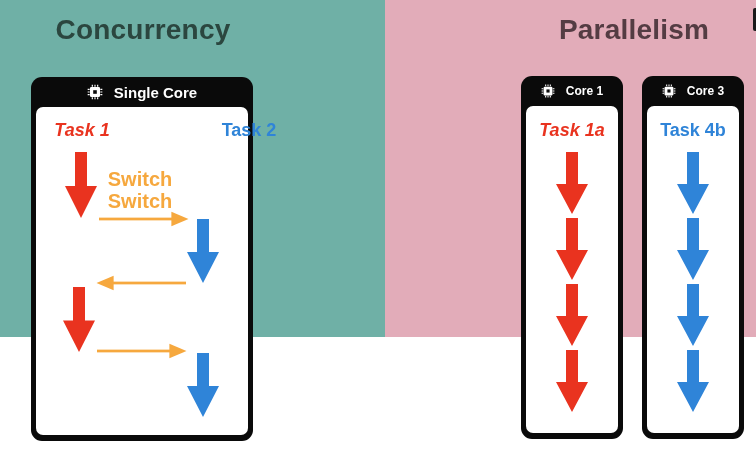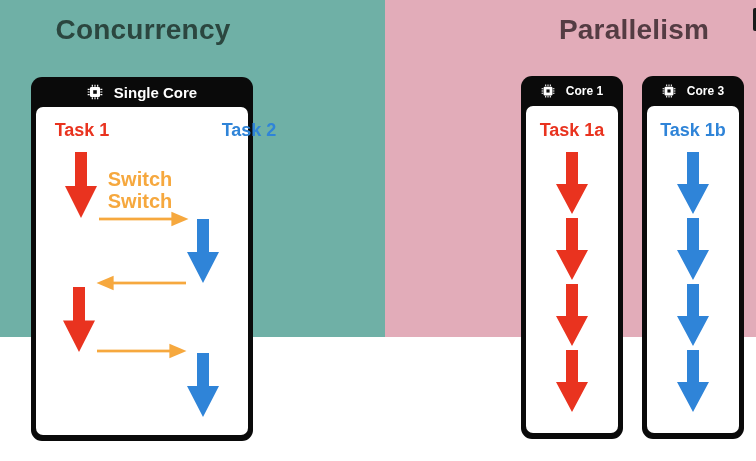--- a/index.html
+++ b/index.html
@@ -42,21 +42,21 @@
   .single-core-card { left: 31px; top: 77px; width: 222px; height: 364px; }
   .core-card { top: 76px; width: 102px; height: 363px; }
   .core-1 { left: 521px; }
   .core-2 { left: 642px; }
   .core-card .device-header .hdr-label { font-size: 12px; }
 
   .task-label {
     position: absolute; font-weight: 700; font-size: 18px;
     text-align: center; line-height: 1;
   }
-  .red-text  { color: var(--red,  #E9331F); }
+  .red-text  { color: var(--red,  #E9331F); font-style: italic; }
   .blue-text { color: var(--blue, #2F84D8); }
 
   .lbl-task1 { left: 15px;  top: 14px; width: 62px; }
   .lbl-task2 { left: 137px; top: 14px; width: 62px; margin-left: 45px; }
   .core-card .task-label { left: 0; right: 0; top: 15px; }
 
   .switch-label {
     position: absolute; left: 62px; top: 62px; width: 84px;
     color: var(--orange, #F6A83E); font-weight: 700; font-size: 20px;
     text-align: center; line-height: 1.08;
@@ -216,21 +216,21 @@
       <span>
         <svg class="chip-icon" width="14" height="14" viewBox="0 0 24 24">
           <path stroke="currentColor" stroke-width="1.8" fill="none" d="M8 1v3 M12 1v3 M16 1v3 M8 20v3 M12 20v3 M16 20v3 M1 8h3 M1 12h3 M1 16h3 M20 8h3 M20 12h3 M20 16h3"></path>
           <rect x="4.5" y="4.5" width="15" height="15" rx="2" fill="currentColor"></rect>
           <rect x="9.3" y="9.3" width="5.4" height="5.4" fill="#0A0A0A"></rect>
         </svg>
       </span>
       <span class="hdr-label">Core 3</span>
     </div>
     <div class="device-body">
-      <div class="task-label blue-text">Task 1b</div>
+      <div class="task-label blue-text">Task 4b</div>
       <div class="v-arrow blue-arrow core-arrow core-a1">
         <svg viewBox="0 0 32 66" preserveAspectRatio="none">
             <path d="M10 0 L22 0 L22 34 L32 34 L16 66 L0 34 L10 34 Z" fill="currentColor"></path>
           </svg>
       </div>
       <div class="v-arrow blue-arrow core-arrow core-a2">
         <svg viewBox="0 0 32 66" preserveAspectRatio="none">
             <path d="M10 0 L22 0 L22 34 L32 34 L16 66 L0 34 L10 34 Z" fill="currentColor"></path>
           </svg>
       </div>

